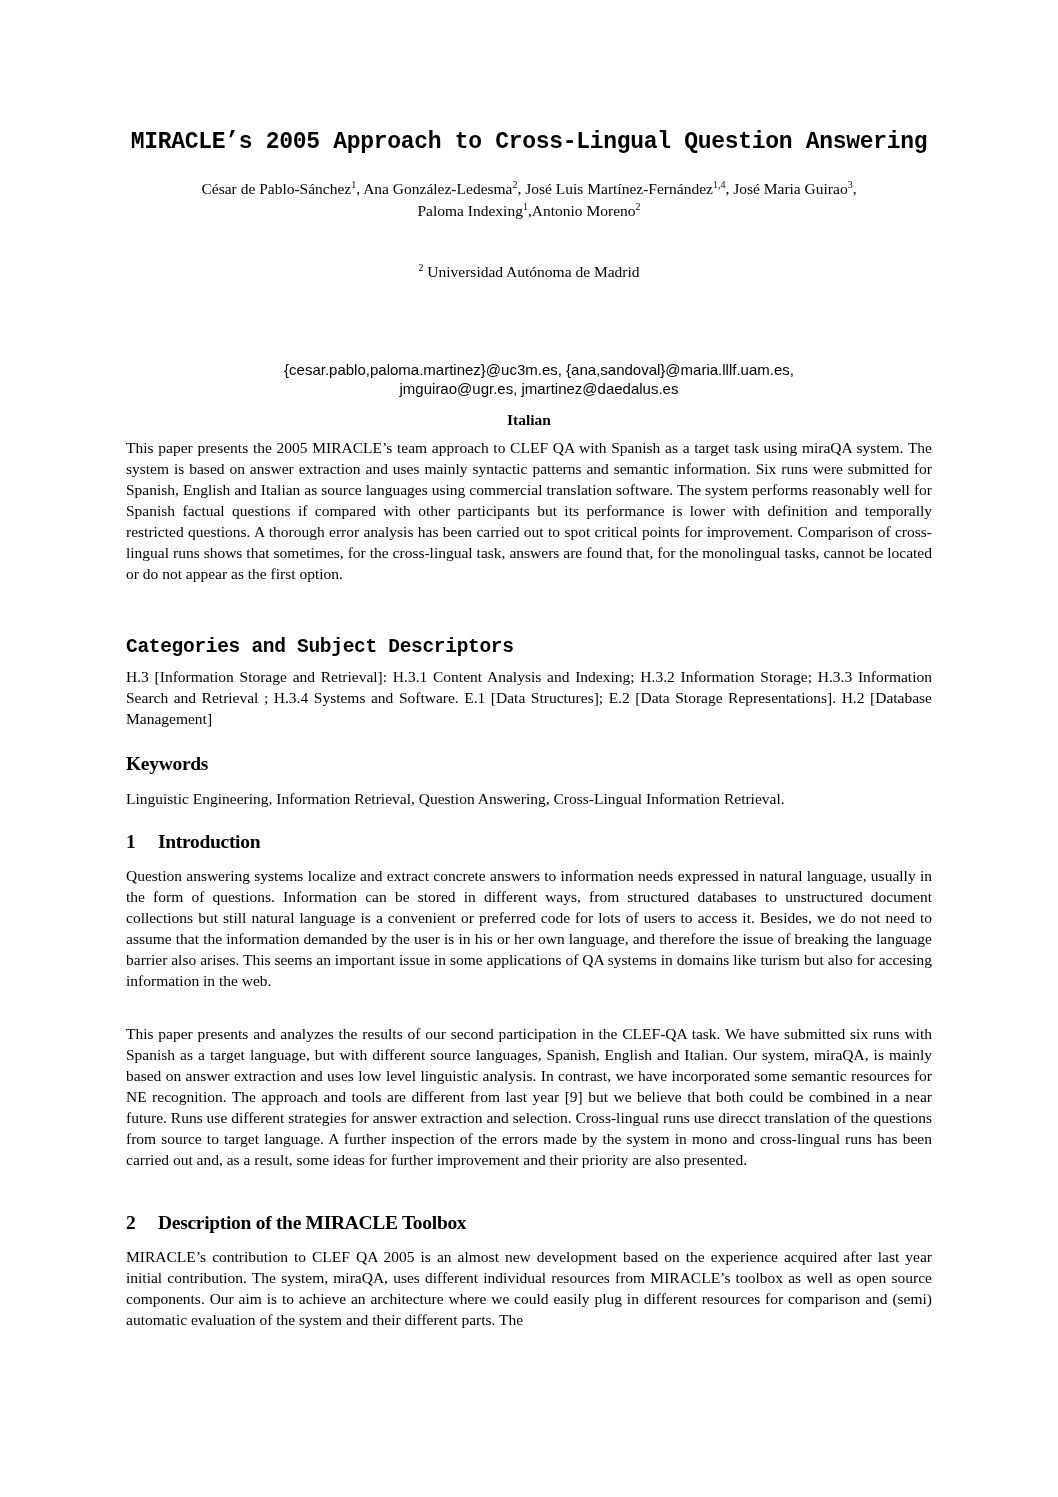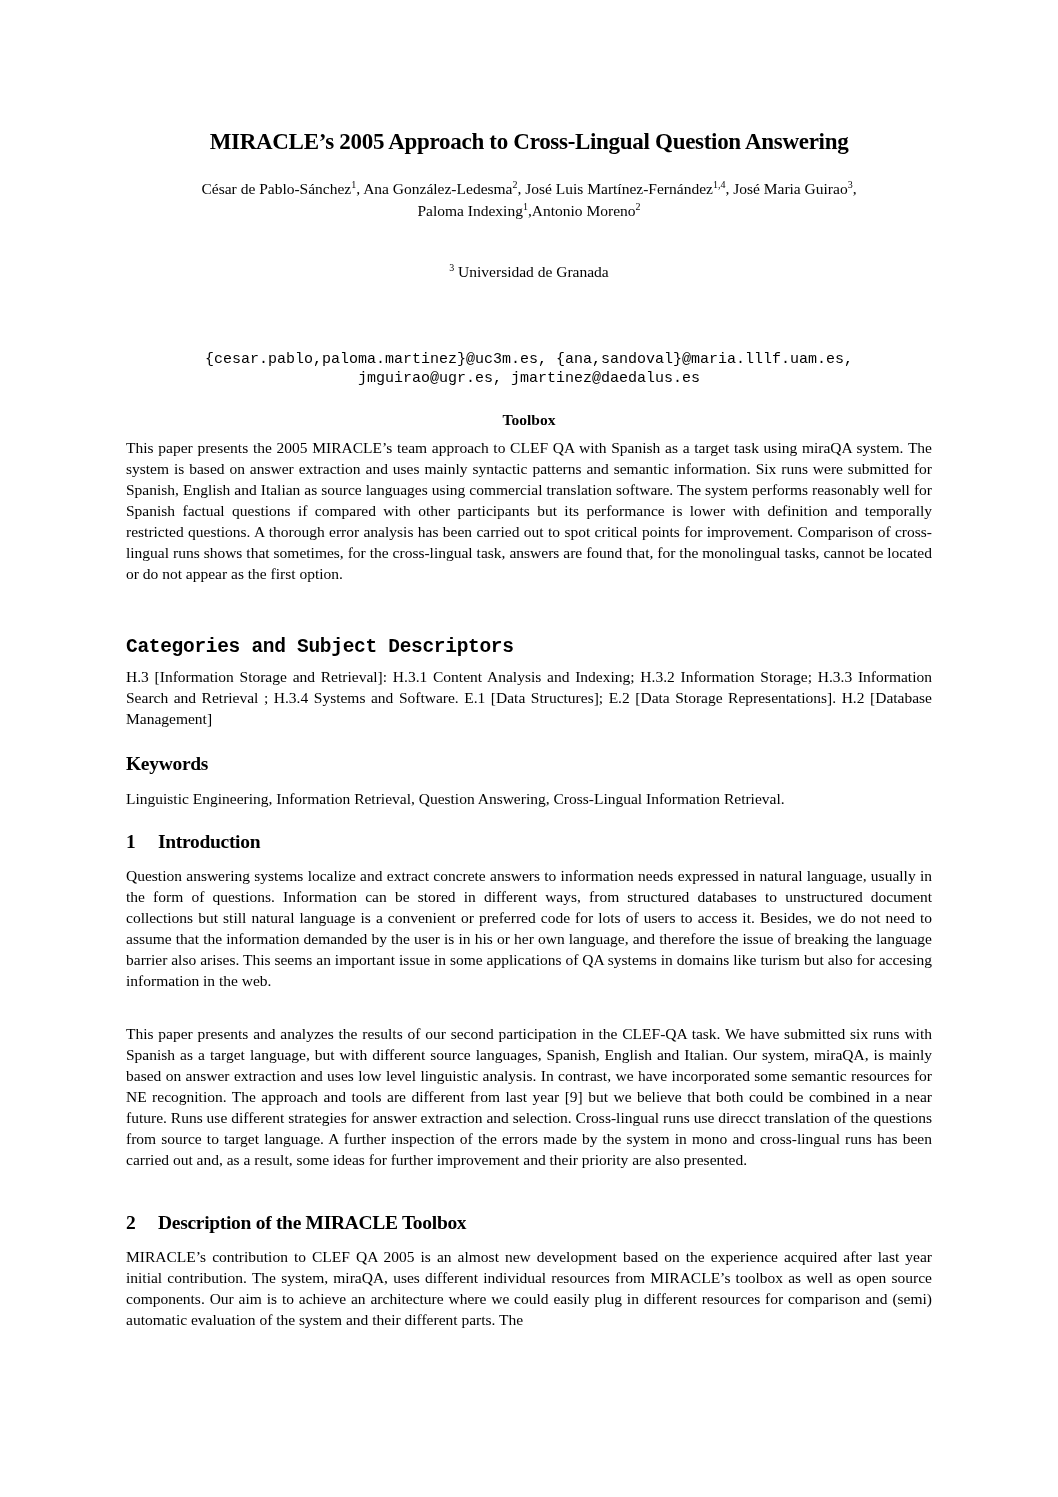--- a/index.html
+++ b/index.html
@@ -24,20 +24,21 @@
     .title {
       position: absolute;
       top: 129px;
       left: 0;
       width: 806px;
       text-align: center;
       font-weight: bold;
       font-size: 23px;
       letter-spacing: -0.3px;
       margin: 0;
+      font-family: Liberation Mono, monospace;
     }
     .authors {
       position: absolute;
       top: 178px;
       left: 0;
       width: 806px;
       text-align: center;
       font-size: 15.5px;
       line-height: 22px;
       margin: 0;
@@ -53,24 +54,24 @@
       line-height: 21px;
       margin: 0;
     }
     .affil { display: block; }
     .emails {
       position: absolute;
       top: 350px;
       left: -10px;
       width: 826px;
       text-align: center;
-      font-family: Liberation Mono, monospace;
+      font-family: Liberation Sans, sans-serif;
       font-size: 15px;
       line-height: 19px;
-      margin: 0;
+      margin: 10px;
     }
     .abstract-heading {
       position: absolute;
       top: 411px;
       left: 0;
       width: 806px;
       text-align: center;
       font-weight: bold;
       font-size: 15.5px;
       margin: 0;
@@ -106,29 +107,29 @@
 
   <p class="authors">
     <span><span>César de Pablo-Sánchez</span><sup>1</sup><span>, </span></span>
     <span><span>Ana González-Ledesma</span><sup>2</sup><span>, </span></span>
     <span><span>José Luis Martínez-Fernández</span><sup>1,4</sup><span>, </span></span>
     <span><span>José Maria Guirao</span><sup>3</sup><span>,</span></span><br>
     <span><span>Paloma Indexing</span><sup>1</sup><span>,</span></span><span><span>Antonio Moreno</span><sup>2</sup></span>
   </p>
 
   <div class="affils">
-    <span class="affil"><sup>3</sup> <span>Universidad de Granada</span></span>
+    <span class="affil"><sup>2</sup> <span>Universidad Autónoma de Madrid</span></span>
   </div>
 
   <p class="emails">
     <span>{cesar.pablo,paloma.martinez}@uc3m.es, {ana,sandoval}@maria.lllf.uam.es,</span><br>
     <span>jmguirao@ugr.es, jmartinez@daedalus.es</span>
   </p>
 
-  <h3 class="abstract-heading">Toolbox</h3>
+  <h3 class="abstract-heading">Italian</h3>
   <p class="para" style="top:437px;">This paper presents the 2005 MIRACLE’s team approach to CLEF QA with Spanish as a target task using miraQA system. The system is based on answer extraction and uses mainly syntactic patterns and semantic information. Six runs were submitted for Spanish, English and Italian as source languages using commercial translation software. The system performs reasonably well for Spanish factual questions if compared with other participants but its performance is lower with definition and temporally restricted questions. A thorough error analysis has been carried out to spot critical points for improvement. Comparison of cross-lingual runs shows that sometimes, for the cross-lingual task, answers are found that, for the monolingual tasks, cannot be located or do not appear as the first option.</p>
 
   <h2 class="section-heading" style="top:636px;font-family:Liberation Mono, monospace;">Categories and Subject Descriptors</h2>
   <p class="para" style="top:666px;">H.3 [Information Storage and Retrieval]:  H.3.1 Content Analysis and Indexing; H.3.2 Information Storage; H.3.3 Information Search and Retrieval ; H.3.4 Systems and Software. E.1 [Data Structures]; E.2 [Data Storage Representations]. H.2 [Database Management]</p>
 
   <h2 class="section-heading" style="top:753px;text-align:center;">Keywords</h2>
   <p class="para" style="top:788px;">Linguistic Engineering, Information Retrieval, Question Answering, Cross-Lingual Information Retrieval.</p>
 
   <h2 class="section-heading" style="top:831px;"><span class="num">1</span><span>Introduction</span></h2>
   <p class="para" style="top:865px;">Question answering systems localize and extract concrete answers to information needs expressed in natural language, usually in the form of questions. Information can be stored in different ways, from structured databases to unstructured document collections but still natural language is a convenient or preferred code for lots of users to access it. Besides, we do not need to assume that the information demanded by the user is in his or her own language, and therefore the issue of breaking the language barrier also arises. This seems an important issue in some applications of QA systems in domains like turism but also for accesing information in the web.</p>

